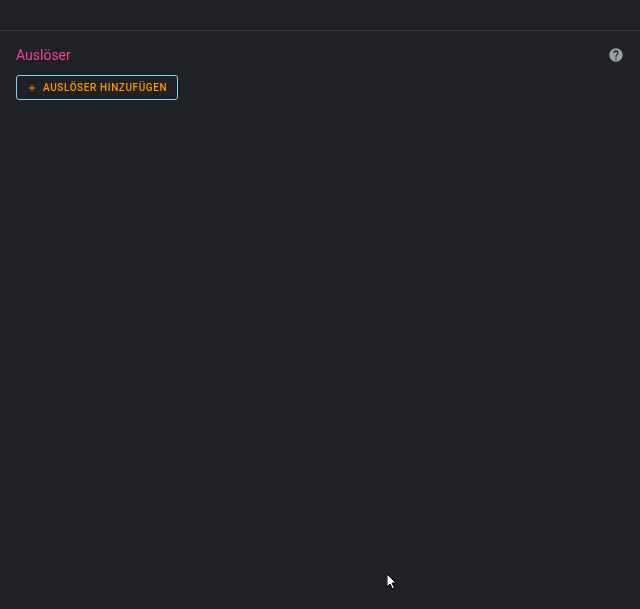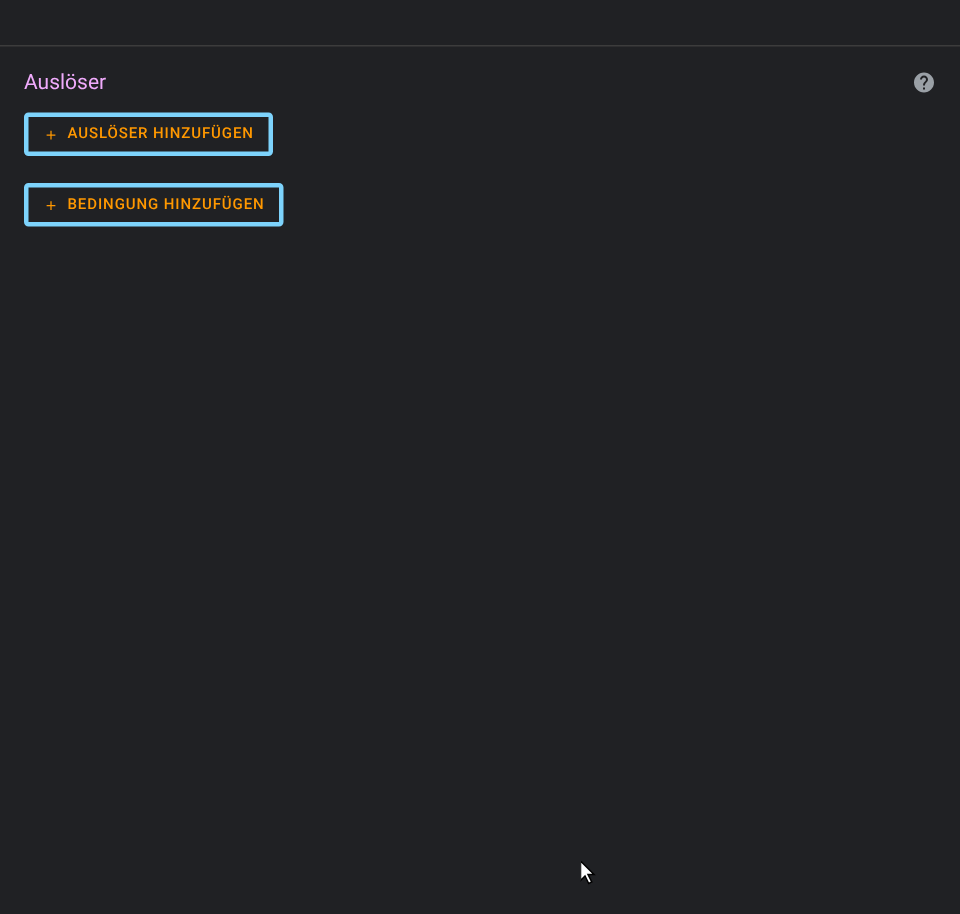--- a/index.html
+++ b/index.html
@@ -28,40 +28,40 @@
     }
     .section-header {
       display: flex;
       justify-content: space-between;
       align-items: center;
       margin-bottom: 12px;
     }
     .section-title {
       font-size: 14px;
       font-weight: 400;
-      color: #f0abfc;
+      color: #ec4899;
       text-align: right;
     }
     .help-icon {
       width: 16px;
       height: 16px;
       display: flex;
       align-items: center;
       justify-content: center;
       color: #9aa0a6;
       cursor: pointer;
     }
     .help-icon svg {
       width: 16px;
       height: 16px;
     }
     .add-button {
       display: inline-flex;
       gap: 6px;
-      border: 3px solid #7dd3fc;
+      border: 1px solid #7dd3fc;
       background: transparent;
       color: #ff9800;
       font-size: 10px;
       font-weight: 500;
       letter-spacing: 0.6px;
       padding: 6px 10px;
       border-radius: 3px;
       cursor: pointer;
       font-family: inherit;
     }
@@ -105,28 +105,20 @@
       <span class="plus-icon">
         <svg viewBox="0 0 24 24" fill="currentColor">
             <path d="M19 13h-6v6h-2v-6H5v-2h6V5h2v6h6v2z"></path>
           </svg>
       </span>
       <span>AUSLÖSER HINZUFÜGEN</span>
     </button>
   </div>
 
   <div class="section">
-    <button class="add-button">
-      <span class="plus-icon">
-        <svg viewBox="0 0 24 24" fill="currentColor">
-            <path d="M19 13h-6v6h-2v-6H5v-2h6V5h2v6h6v2z"></path>
-          </svg>
-      </span>
-      <span>BEDINGUNG HINZUFÜGEN</span>
-    </button>
   </div>
 
   <div class="section">
   </div>
 
 </div>
 
 <div class="cursor">
   <svg viewBox="0 0 12 16">
     <path d="M0 0 L0 13 L3 10 L5.5 15 L7.5 14 L5 9 L9 9 Z" fill="#ffffff" stroke="#000000" stroke-width="1"></path>

